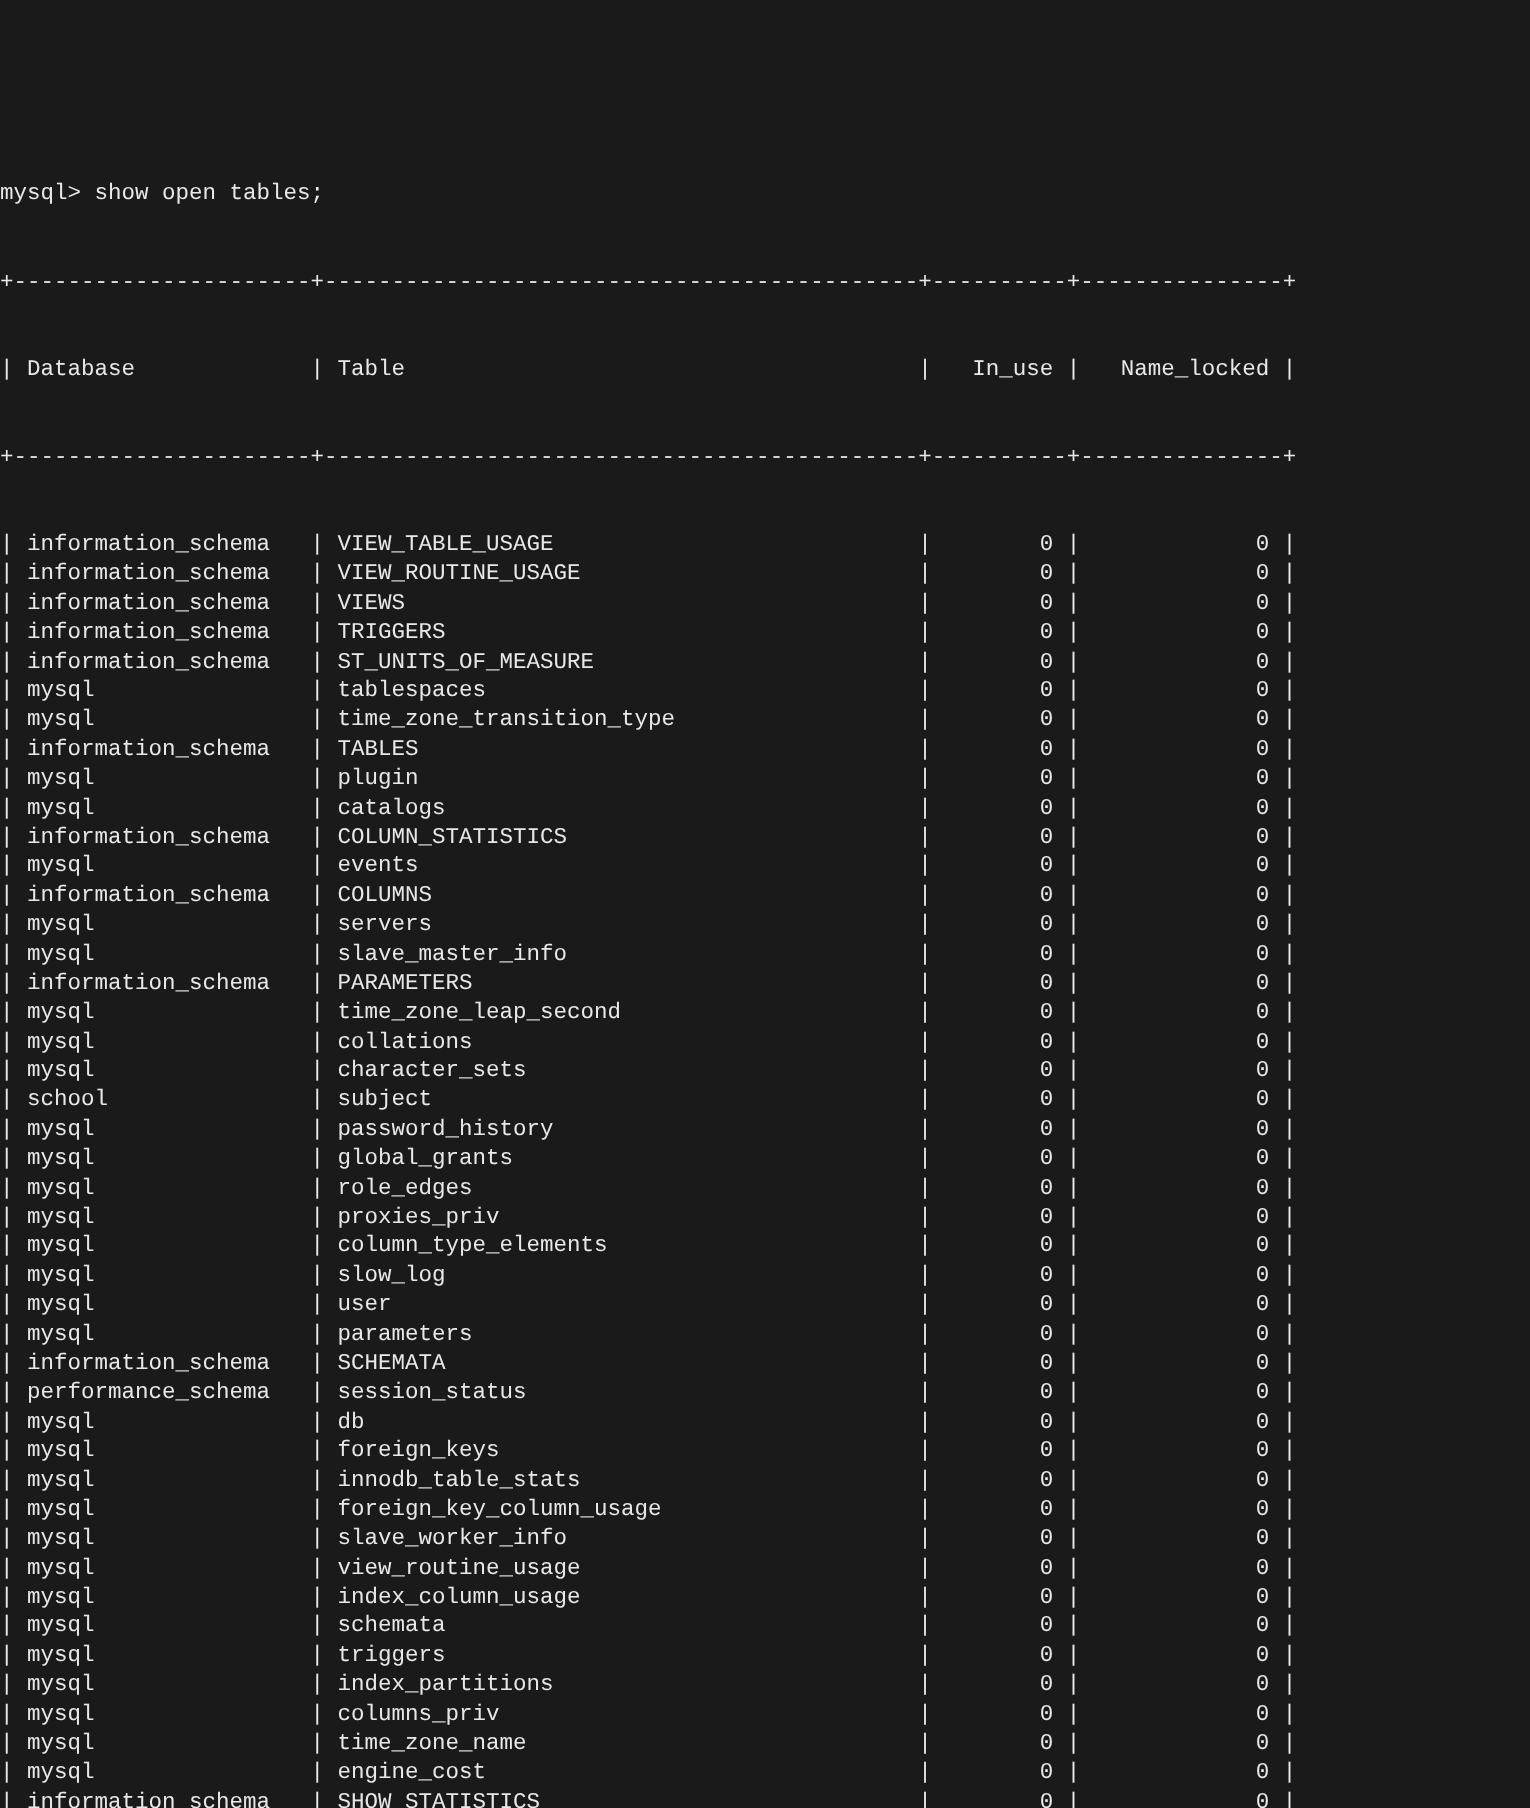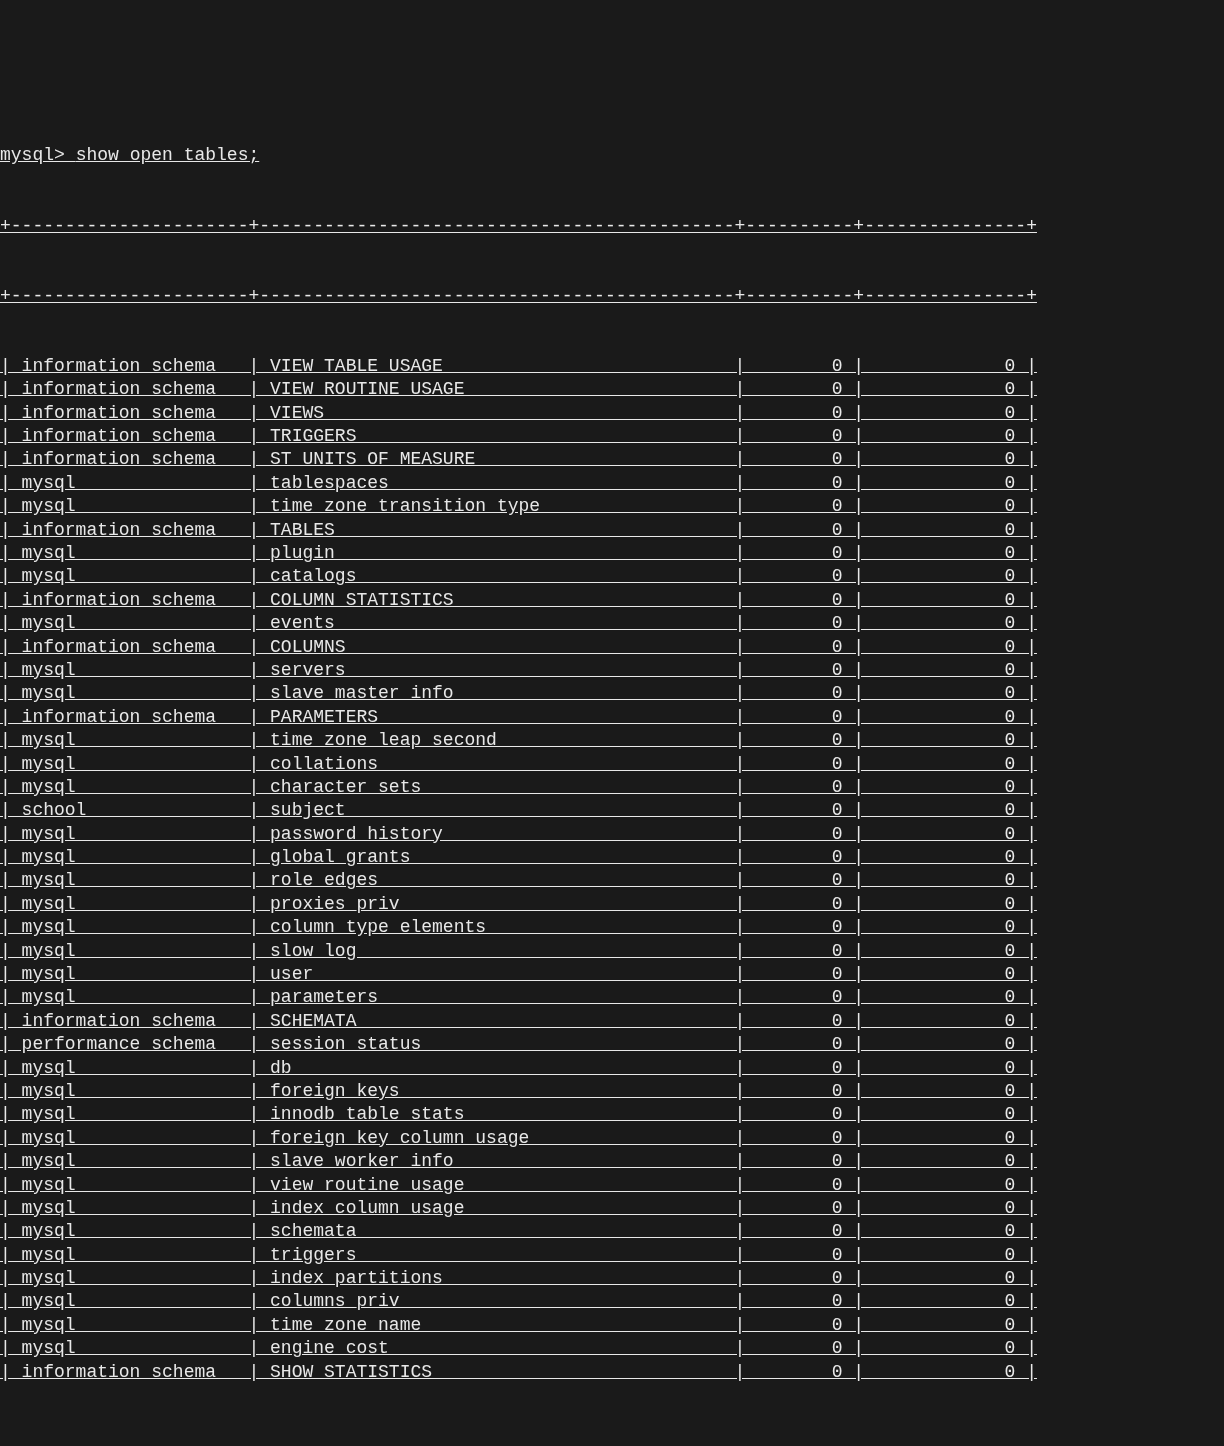--- a/index.html
+++ b/index.html
@@ -7,28 +7,29 @@
       background: #1a1a1a;
       color: #e8e8e8;
       font-family: "SF Mono", "Menlo", "Consolas", "Courier New", monospace;
       font-size: 18px;
       line-height: 1.3;
       padding: 4px 0;
       white-space: pre;
       overflow-x: auto;
     }
     .terminal { padding-left: 0; }
-    .line { white-space: pre; text-decoration: underline; }
+    .line { white-space: pre; }
   </style>
 </head>
 <body>
 
 
 
 <div class="terminal">
   <div class="line"><span>mysql&gt; </span><span>show open tables;</span></div>
   <div class="line" id="border-line">+----------------------+--------------------------------------------+----------+---------------+</div>
+  <div class="line" id="header-line">| Database             | Table                                      |   In_use |   Name_locked |</div>
   <div class="line" id="border-line2">+----------------------+--------------------------------------------+----------+---------------+</div>
   <div id="rows-container"><div class="line">| information_schema   | VIEW_TABLE_USAGE                           |        0 |             0 |</div><div class="line">| information_schema   | VIEW_ROUTINE_USAGE                         |        0 |             0 |</div><div class="line">| information_schema   | VIEWS                                      |        0 |             0 |</div><div class="line">| information_schema   | TRIGGERS                                   |        0 |             0 |</div><div class="line">| information_schema   | ST_UNITS_OF_MEASURE                        |        0 |             0 |</div><div class="line">| mysql                | tablespaces                                |        0 |             0 |</div><div class="line">| mysql                | time_zone_transition_type                  |        0 |             0 |</div><div class="line">| information_schema   | TABLES                                     |        0 |             0 |</div><div class="line">| mysql                | plugin                                     |        0 |             0 |</div><div class="line">| mysql                | catalogs                                   |        0 |             0 |</div><div class="line">| information_schema   | COLUMN_STATISTICS                          |        0 |             0 |</div><div class="line">| mysql                | events                                     |        0 |             0 |</div><div class="line">| information_schema   | COLUMNS                                    |        0 |             0 |</div><div class="line">| mysql                | servers                                    |        0 |             0 |</div><div class="line">| mysql                | slave_master_info                          |        0 |             0 |</div><div class="line">| information_schema   | PARAMETERS                                 |        0 |             0 |</div><div class="line">| mysql                | time_zone_leap_second                      |        0 |             0 |</div><div class="line">| mysql                | collations                                 |        0 |             0 |</div><div class="line">| mysql                | character_sets                             |        0 |             0 |</div><div class="line">| school               | subject                                    |        0 |             0 |</div><div class="line">| mysql                | password_history                           |        0 |             0 |</div><div class="line">| mysql                | global_grants                              |        0 |             0 |</div><div class="line">| mysql                | role_edges                                 |        0 |             0 |</div><div class="line">| mysql                | proxies_priv                               |        0 |             0 |</div><div class="line">| mysql                | column_type_elements                       |        0 |             0 |</div><div class="line">| mysql                | slow_log                                   |        0 |             0 |</div><div class="line">| mysql                | user                                       |        0 |             0 |</div><div class="line">| mysql                | parameters                                 |        0 |             0 |</div><div class="line">| information_schema   | SCHEMATA                                   |        0 |             0 |</div><div class="line">| performance_schema   | session_status                             |        0 |             0 |</div><div class="line">| mysql                | db                                         |        0 |             0 |</div><div class="line">| mysql                | foreign_keys                               |        0 |             0 |</div><div class="line">| mysql                | innodb_table_stats                         |        0 |             0 |</div><div class="line">| mysql                | foreign_key_column_usage                   |        0 |             0 |</div><div class="line">| mysql                | slave_worker_info                          |        0 |             0 |</div><div class="line">| mysql                | view_routine_usage                         |        0 |             0 |</div><div class="line">| mysql                | index_column_usage                         |        0 |             0 |</div><div class="line">| mysql                | schemata                                   |        0 |             0 |</div><div class="line">| mysql                | triggers                                   |        0 |             0 |</div><div class="line">| mysql                | index_partitions                           |        0 |             0 |</div><div class="line">| mysql                | columns_priv                               |        0 |             0 |</div><div class="line">| mysql                | time_zone_name                             |        0 |             0 |</div><div class="line">| mysql                | engine_cost                                |        0 |             0 |</div><div class="line">| information_schema   | SHOW_STATISTICS                            |        0 |             0 |</div></div>
 </div>
 
 
 
 
 </body></html>

